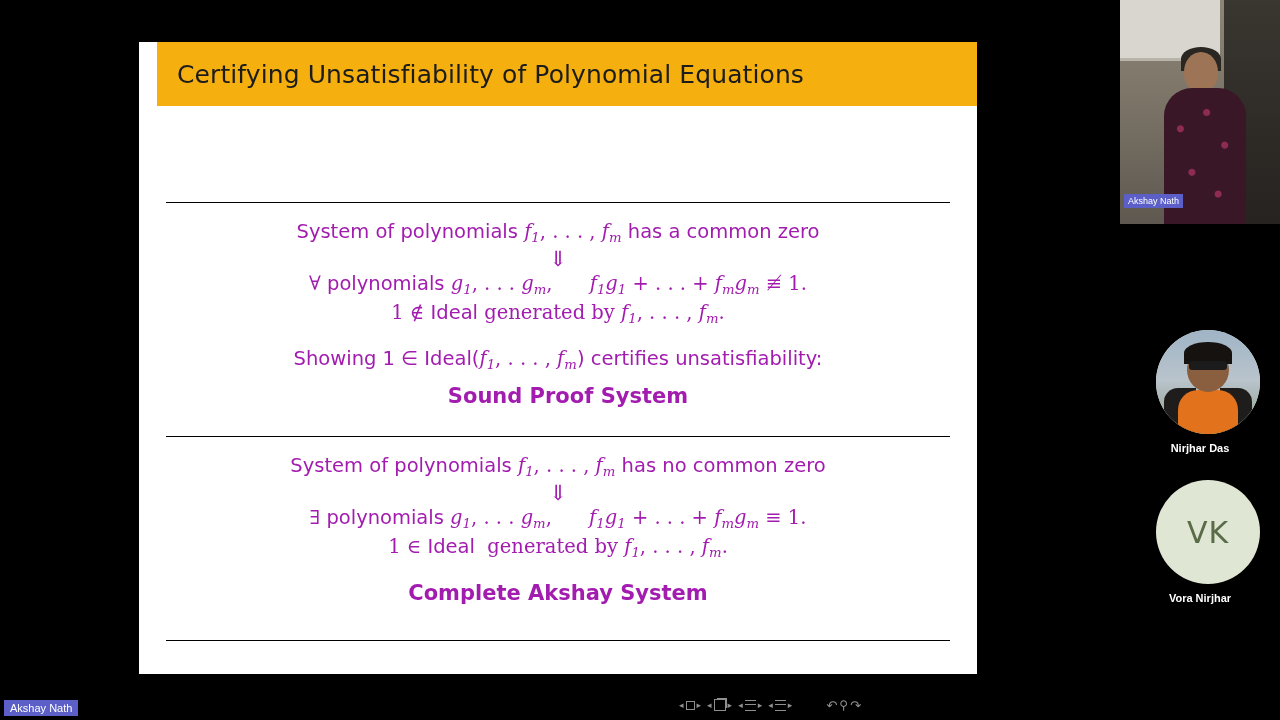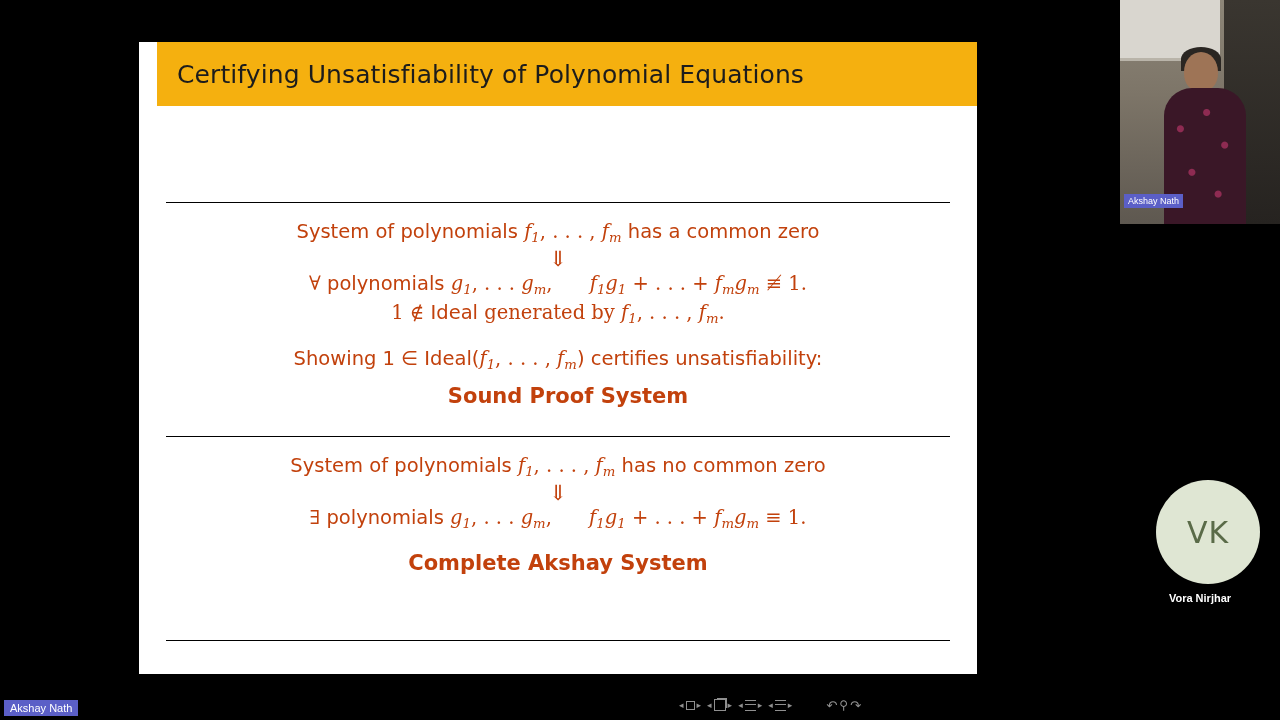--- a/index.html
+++ b/index.html
@@ -77,21 +77,21 @@
 
   .rule-1 { top: 96px; }
   .rule-2 { top: 330px; }
   .rule-3 { top: 534px; }
 
   .math-block {
     position: absolute;
     left: 0;
     width: 838px;
     text-align: center;
-    color: #c2410c;
+    color: #a21caf;
   }
 
   .mline {
     font-family: "DejaVu Serif", serif;
     font-size: 19.5px;
     line-height: 1.42;
     white-space: nowrap;
   }
 
   .mline.arrow {
@@ -426,20 +426,25 @@
             <i class="v">f<sub>1</sub></i><span class="op">, . . . ,</span> <i class="v">f<sub>m</sub></i>
             <span class="sansword">has no common zero</span>
           </div>
           <div class="mline arrow">⇓</div>
           <div class="mline">
             <span class="op">∃</span> <span class="sansword">polynomials</span>
             <i class="v">g<sub>1</sub></i><span class="op">, . . .</span> <i class="v">g<sub>m</sub></i><span class="op">,</span>
             &nbsp;&nbsp;&nbsp;&nbsp;
             <i class="v">f<sub>1</sub>g<sub>1</sub></i> <span class="op">+ . . . +</span>
             <i class="v">f<sub>m</sub>g<sub>m</sub></i> <span class="op">≡ 1.</span>
+          </div>
+          <div class="mline">
+            <span class="op">1 ∈</span> <span class="sansword">Ideal</span>
+            &nbsp;<span class="op">generated by</span>
+            <i class="v">f<sub>1</sub></i><span class="op">, . . . ,</span> <i class="v">f<sub>m</sub></i><span class="op">.</span>
           </div>
           <div class="bold-sys" style="margin-top:18px;">Complete Akshay System</div>
         </div>
 
         <div class="nav-bar">
           <span class="nav-group">
             <span class="nav-tri">◂</span>
             <span class="nav-box small"></span>
             <span class="nav-tri">▸</span>
           </span>
@@ -476,20 +481,32 @@
       <div class="screen-board"></div>
       <div class="dark-right"></div>
       <div class="person">
         <div class="hair"></div>
         <div class="head"></div>
         <div class="body"></div>
       </div>
       <div class="name-badge">Akshay Nath</div>
     </div>
 
+    <div class="tile tile-avatar tile-av-1">
+      <div class="avatar-circle">
+        <div class="photo-bg"></div>
+        <div class="photo-jacket-l"></div>
+        <div class="photo-jacket-r"></div>
+        <div class="photo-shirt"></div>
+        <div class="photo-person-head"></div>
+        <div class="photo-person-hair"></div>
+        <div class="photo-glasses"></div>
+      </div>
+      <div class="tile-name">Nirjhar Das</div>
+    </div>
 
     <div class="tile tile-avatar tile-av-2">
       <div class="avatar-circle">
         <div class="initials">VK</div>
       </div>
       <div class="tile-name">Vora Nirjhar</div>
     </div>
 
   </div>
 

